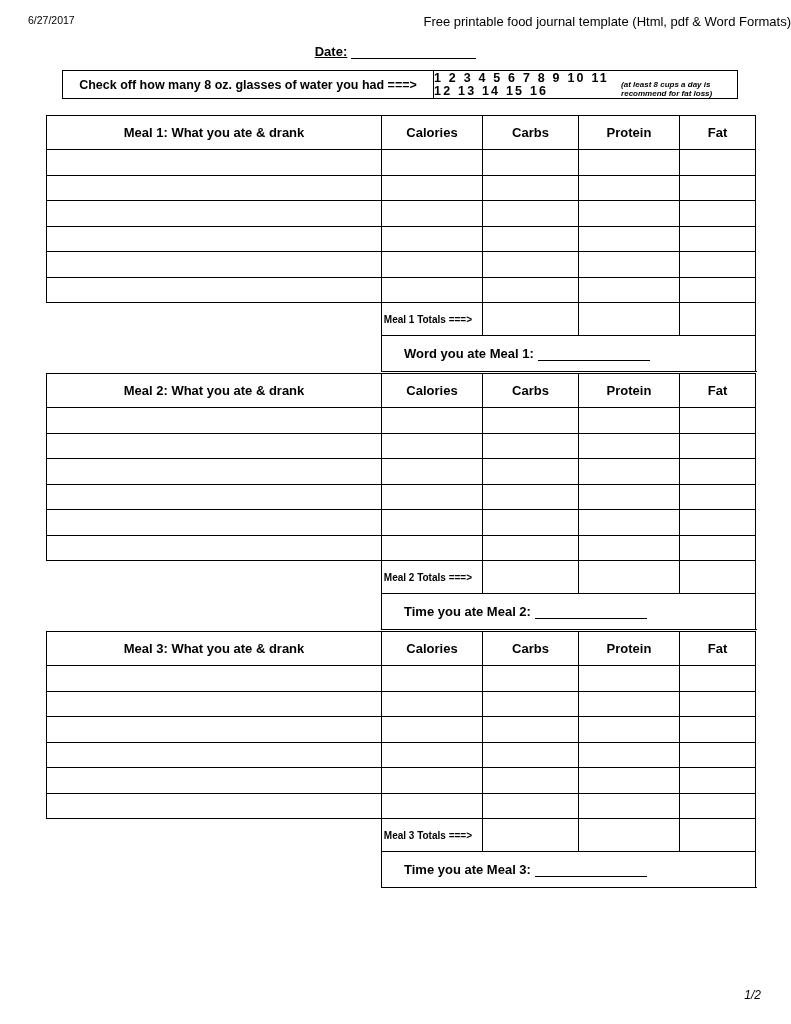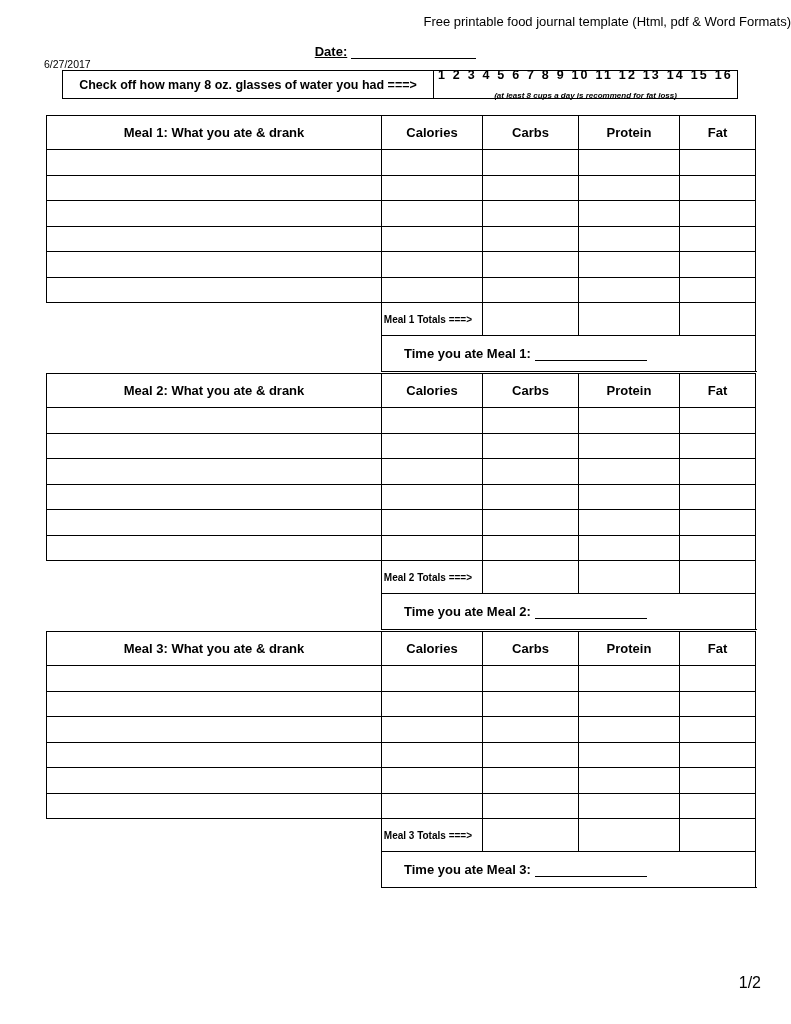--- a/index.html
+++ b/index.html
@@ -28,38 +28,38 @@
     position: absolute;
     top: 14px;
     left: 0;
     width: 791px;
     height: 16px;
     font-size: 10.5px;
     color: #000;
   }
   .header-date {
     position: absolute;
-    left: 44px;
+    left: 28px;
     top: 0;
-    margin-top: 44px;
   }
   .header-title {
     position: absolute;
     left: 0;
     width: 791px;
     top: 0;
     text-align: right;
     font-size: 13px;
   }
 
   .footer-page {
     position: absolute;
     right: 30px;
-    bottom: 32px;
-    font-size: 16px;
+    bottom: 22px;
+    font-size: 12px;
+    font-style: italic;
   }
 
   
   .date-line {
     position: absolute;
     left: 0;
     top: 44px;
     width: 791px;
     text-align: center;
     font-size: 13px;
@@ -92,21 +92,21 @@
     align-items: center;
     justify-content: center;
     font-size: 12.5px;
     font-weight: bold;
     padding: 0 6px;
     text-align: center;
   }
   .water-right {
     flex: 1;
     display: flex;
-    flex-direction: column;
+    flex-direction: row;
     align-items: center;
     justify-content: center;
     padding-top: 1px;
   }
   .water-numbers {
     font-size: 12.5px;
     font-weight: bold;
     letter-spacing: 2.2px;
     line-height: 1.05;
   }
@@ -260,21 +260,21 @@
       <tr class="totals-row">
         <td class="blank-left"></td>
         <td class="totals-label">Meal 1 Totals ===&gt;</td>
         <td class="totals-cell"></td>
         <td class="totals-cell"></td>
         <td class="totals-cell"></td>
         <td class="totals-cell"></td>
       </tr>
       <tr class="time-row">
         <td class="blank-left"></td>
-        <td class="time-cell" colspan="5"><span>Time you ate Meal 1:</span><span class="blank"></span></td>
+        <td class="time-cell" colspan="5"><span>Word you ate Meal 1:</span><span class="blank"></span></td>
       </tr>
     </tbody>
       </table>
   </div>
 
   <div class="meal-block" style="top:373px;">
     <table class="meal">
       <tbody>
           <tr>
         <th class="col-food">Meal 2:  What you ate &amp; drank</th>

